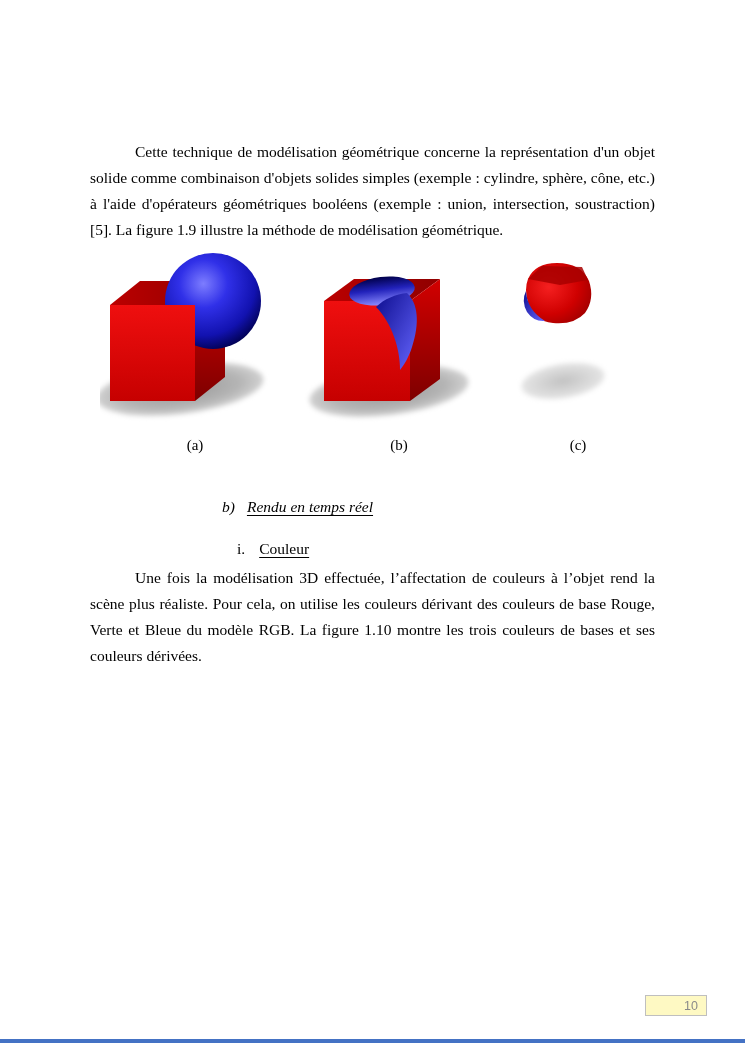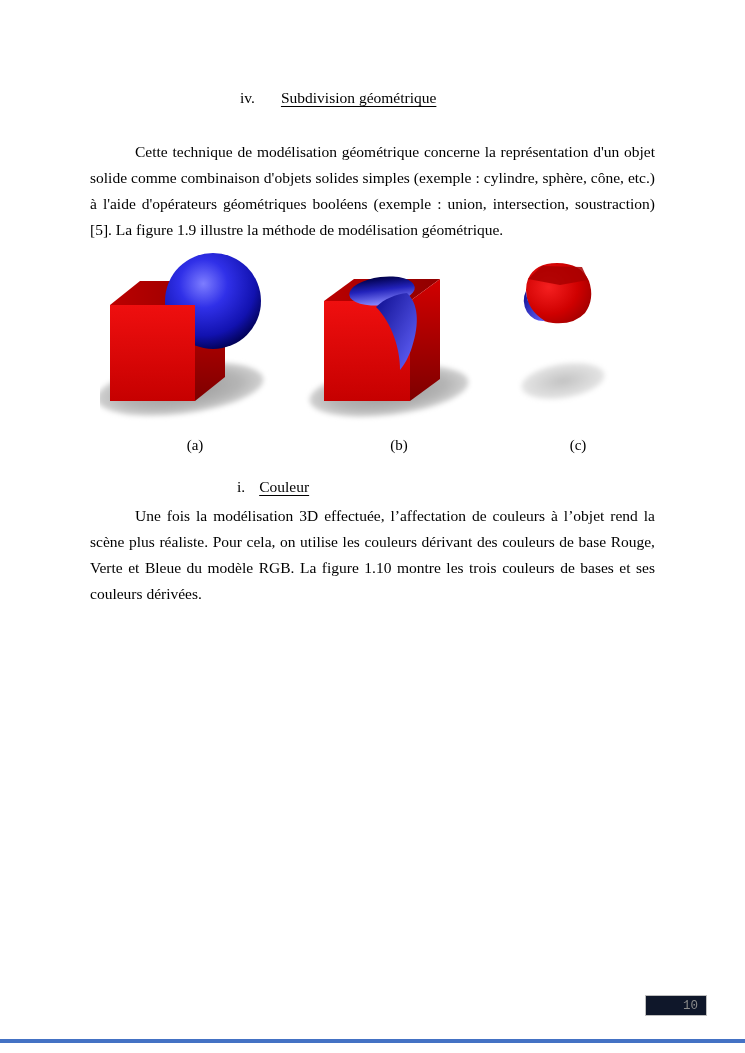--- a/index.html
+++ b/index.html
@@ -21,44 +21,44 @@
   .h-b .h-num { display:inline-block; margin-right:12px; }
   .h-i { padding-left:147px; margin-top:23px; }
   .h-i .h-num { display:inline-block; margin-right:14px; }
   .u { text-decoration:underline; text-underline-offset:3px; }
 
   p.body {
     font-size:15.5px; line-height:26px;
     text-align:justify;
     text-indent:45px;
   }
-  .p1 { margin-top:32px; }
+  .p1 { margin-top:51px; }
   .p2 { margin-top:34px; }
   .p3 { margin-top:7px; }
 
   .panels { display:flex; gap:14px; margin-left:10px; margin-top:8px; align-items:flex-start; }
   .panel { display:block; }
   .fig-labels { display:flex; gap:14px; margin-left:10px; margin-top:14px; font-size:15px; }
   .fig-label { text-align:center; }
   .lab-a { width:190px; }
   .lab-b { width:190px; }
   .lab-c { width:140px; }
 
   .caption { margin-top:16px; font-size:15px; line-height:30px; white-space:pre-wrap; }
   .caption .cap2 { padding-left:68px; }
 
   .footer-pagenum {
     position:absolute; right:38px; bottom:37px;
     width:62px; height:21px;
     border:1px solid #bfbfbf;
     display:flex; align-items:center; justify-content:flex-end;
     padding-right:8px;
-    font-family:Liberation Mono, monospace;
+    font-family:Liberation Sans, sans-serif;
     font-size:12.5px; color:#8a8a8a;
-    background:#0f172a;
+    background:#fef9c3;
   }
   .bottom-rule {
     position:absolute; left:0; right:0; bottom:10px;
     height:4px; background:#4472c4;
   }
 </style>
 </head>
 <body>
 
 <div class="page">
@@ -107,23 +107,20 @@
       <radialGradient id="blobRed" cx="35%" cy="40%" r="75%">
         <stop offset="0%" stop-color="#f52020"></stop>
         <stop offset="60%" stop-color="#cf0000"></stop>
         <stop offset="100%" stop-color="#9c0000"></stop>
       </radialGradient>
     </defs>
   </svg>
 
   <main class="content">
 
-    <div class="heading h-iv">
-      <span class="h-num">iv.</span><span class="u">Subdivision géométrique</span>
-    </div>
 
     <p class="body p1">Cette technique de modélisation géométrique concerne la représentation d'un objet solide comme combinaison d'objets solides simples (exemple : cylindre, sphère, cône, etc.) à l'aide d'opérateurs géométriques booléens (exemple : union, intersection, soustraction) [5]. La figure 1.9 illustre la méthode de modélisation géométrique.</p>
 
     <figure>
       <div class="panels">
 
         <svg class="panel" width="190" height="172" viewBox="0 0 190 172">
           <ellipse cx="80" cy="138" rx="84" ry="25" fill="url(#shadowGrad)" filter="url(#soft)" transform="rotate(-7 80 138)"></ellipse>
           <polygon points="10,54 40,30 125,30 95,54" fill="url(#topRed)"></polygon>
           <polygon points="95,54 125,30 125,126 95,150" fill="url(#rightRed)"></polygon>
@@ -150,20 +147,23 @@
       </div>
 
       <div class="fig-labels">
         <div class="fig-label lab-a">(a)</div>
         <div class="fig-label lab-b">(b)</div>
         <div class="fig-label lab-c">(c)</div>
       </div>
 
     </figure>
 
+    <div class="heading h-b">
+      <span class="h-num">b)</span><span class="u">Rendu en temps réel</span>
+    </div>
 
 
     <div class="heading h-i">
       <span class="h-num">i.</span><span class="u">Couleur</span>
     </div>
 
     <p class="body p3">Une fois la modélisation 3D effectuée, l’affectation de couleurs à l’objet rend la scène plus réaliste. Pour cela, on utilise les couleurs dérivant des couleurs de base Rouge, Verte et Bleue du modèle RGB. La figure 1.10 montre les trois couleurs de bases et ses couleurs dérivées.</p>
 
   </main>
 

